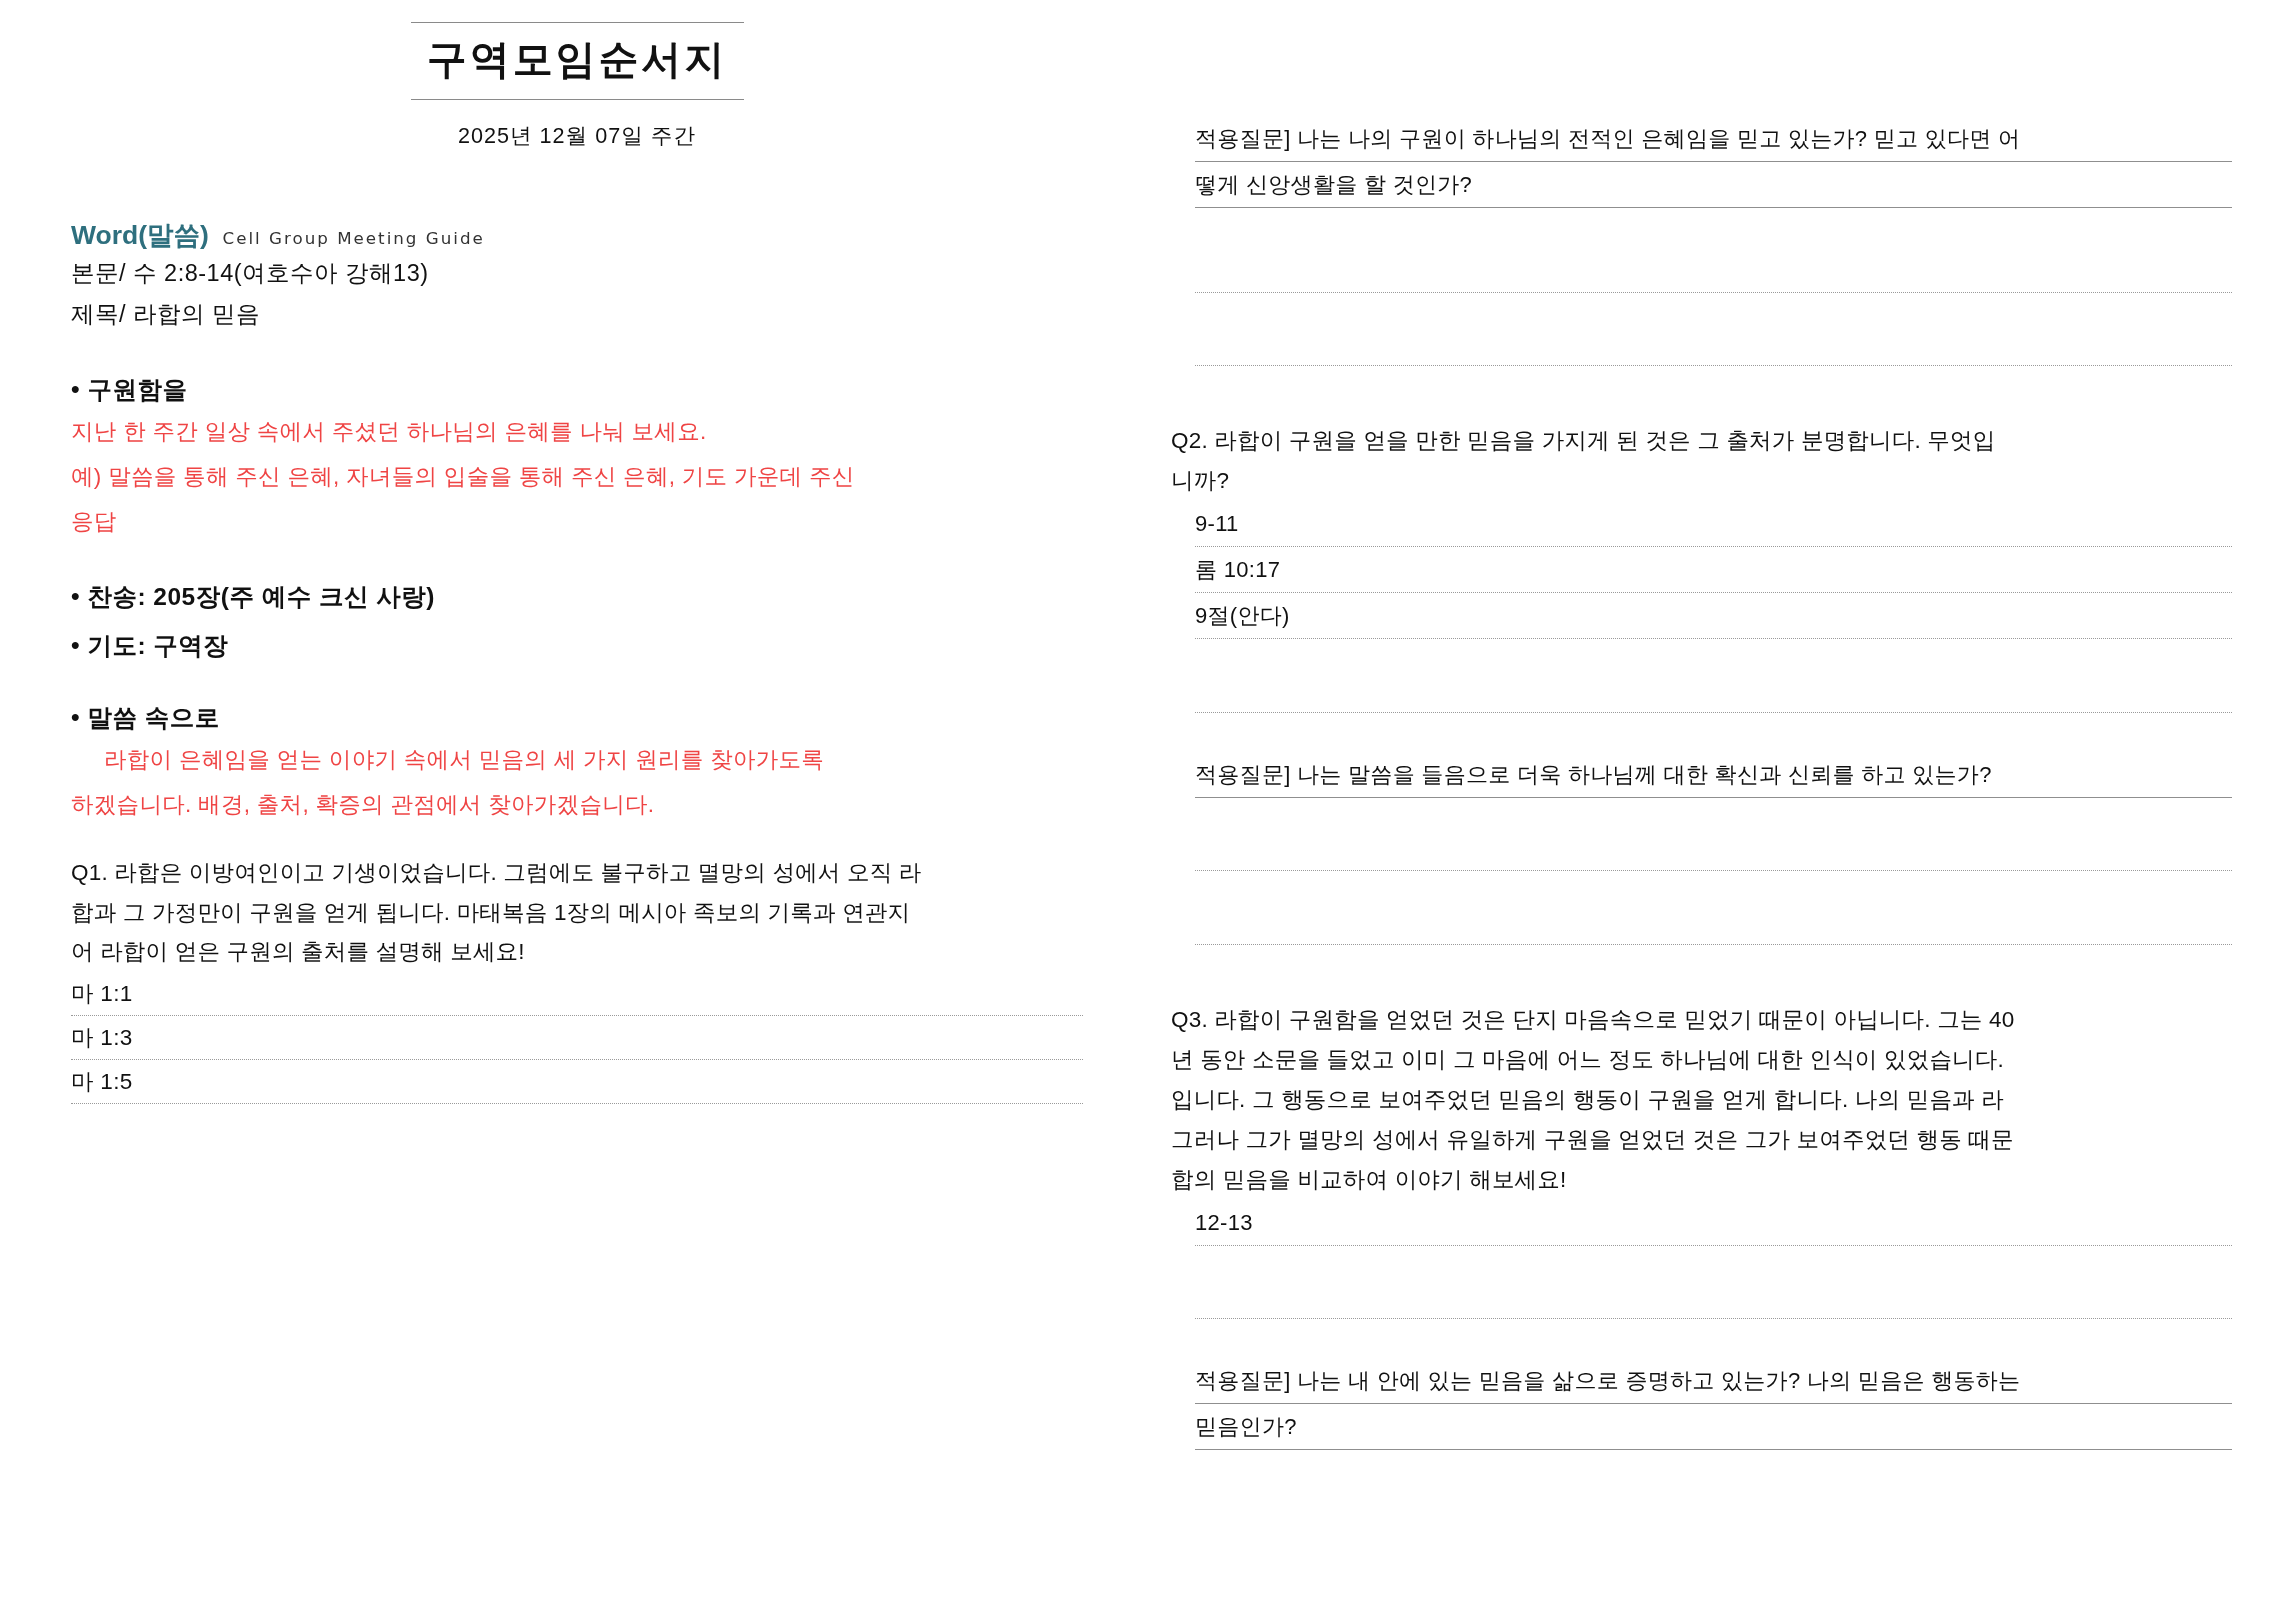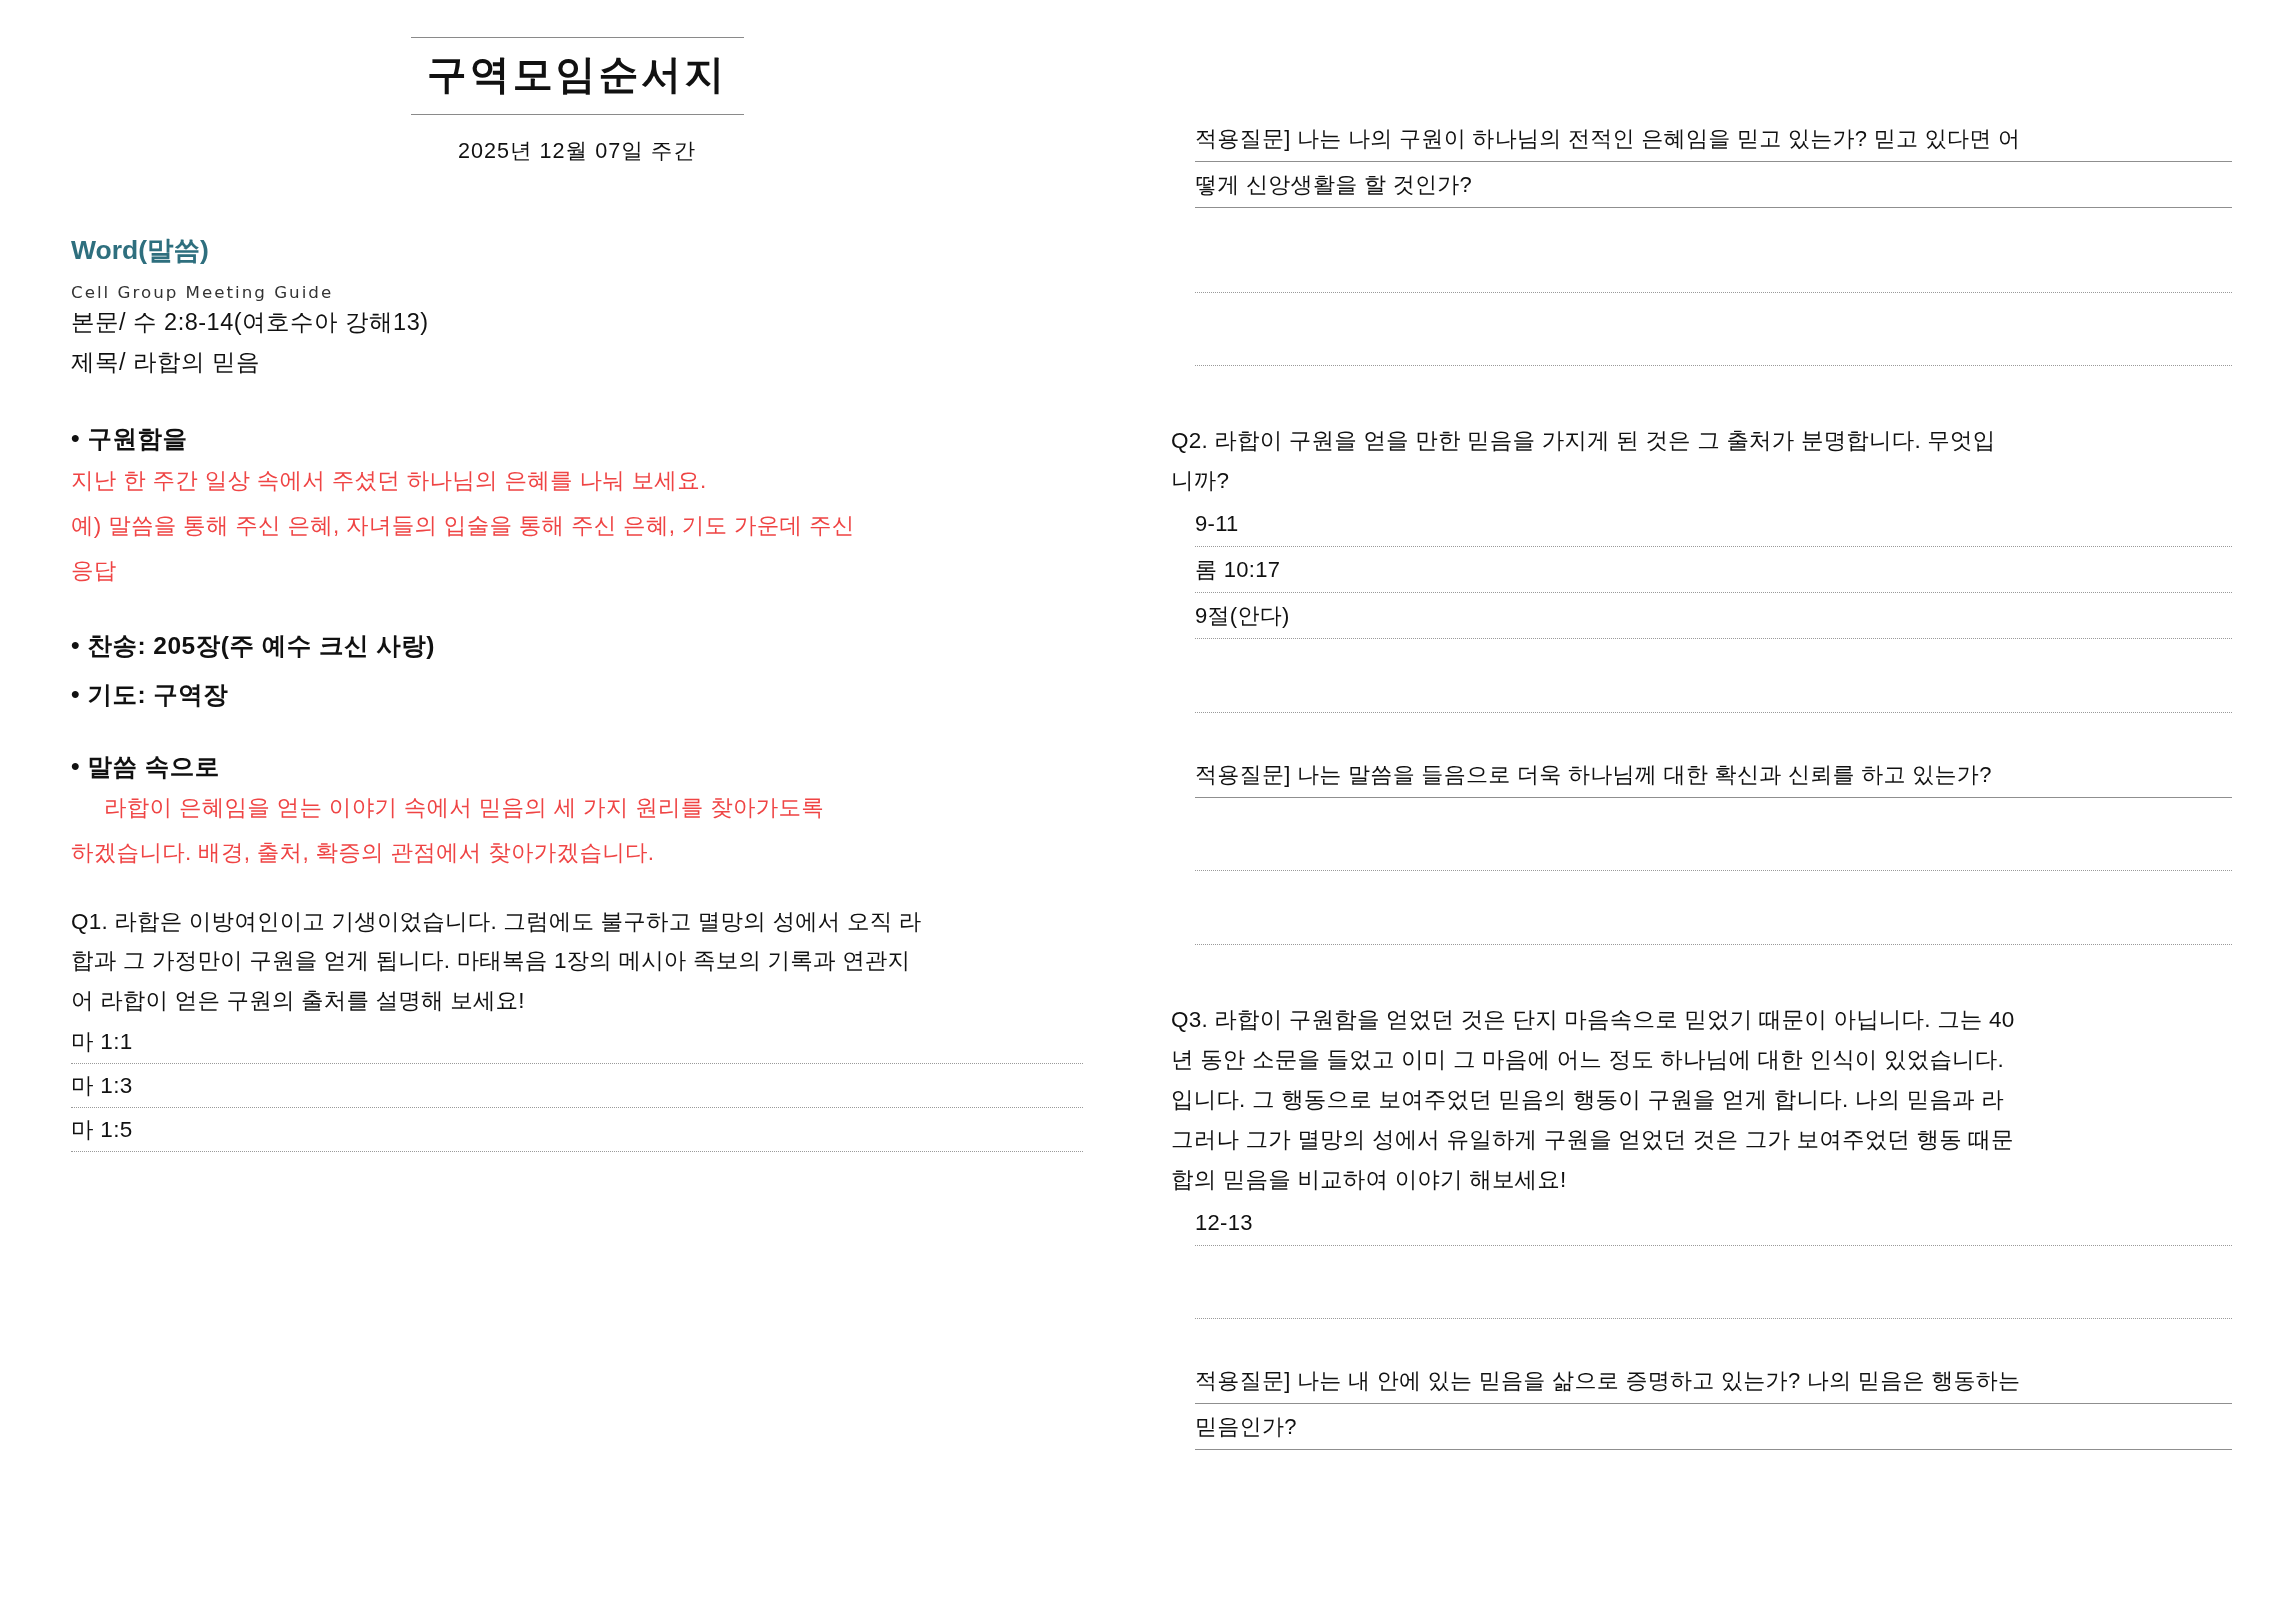--- a/index.html
+++ b/index.html
@@ -24,21 +24,21 @@
   .columns {
     display: flex;
     flex-direction: row;
     width: 100%;
     height: 100%;
     box-sizing: border-box;
   }
   .col-left {
     width: 1142px;
     box-sizing: border-box;
-    padding: 37px 59px 0 71px;
+    padding: 22px 59px 0 71px;
   }
   .col-right {
     width: 1149px;
     box-sizing: border-box;
     padding: 116px 59px 0 29px;
   }
 
   
   .title-block {
     margin: 0 auto;
@@ -68,21 +68,20 @@
     margin-top: 21.6px;
     color: #111;
   }
 
   
   .word-head {
     margin-top: 67px;
     display: flex;
     align-items: baseline;
     gap: 13.7px;
-    flex-direction: column;
   }
   .word-head .kr {
     font-size: 26.5px;
     font-weight: 700;
     color: #2e6f7e;
     letter-spacing: 0px;
   }
   .word-head .en {
     font-size: 16.7px;
     color: #333;

